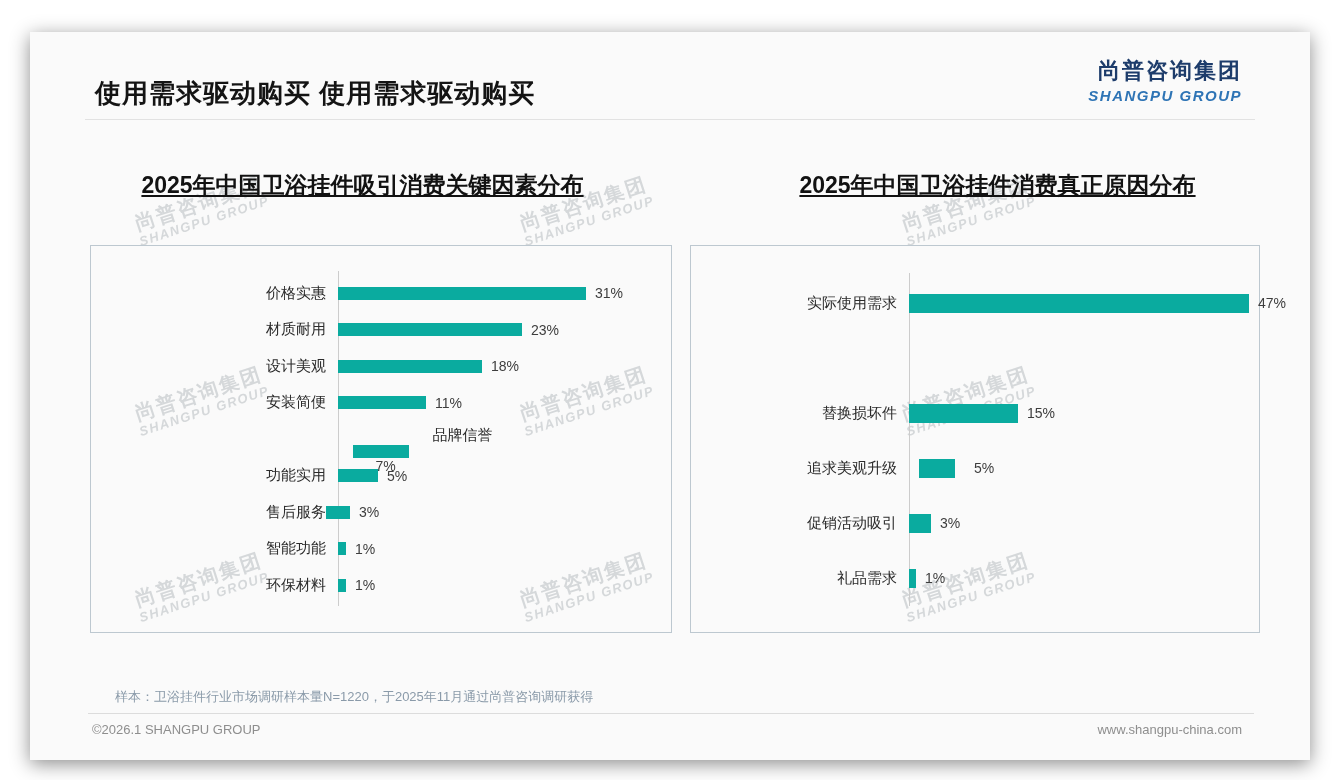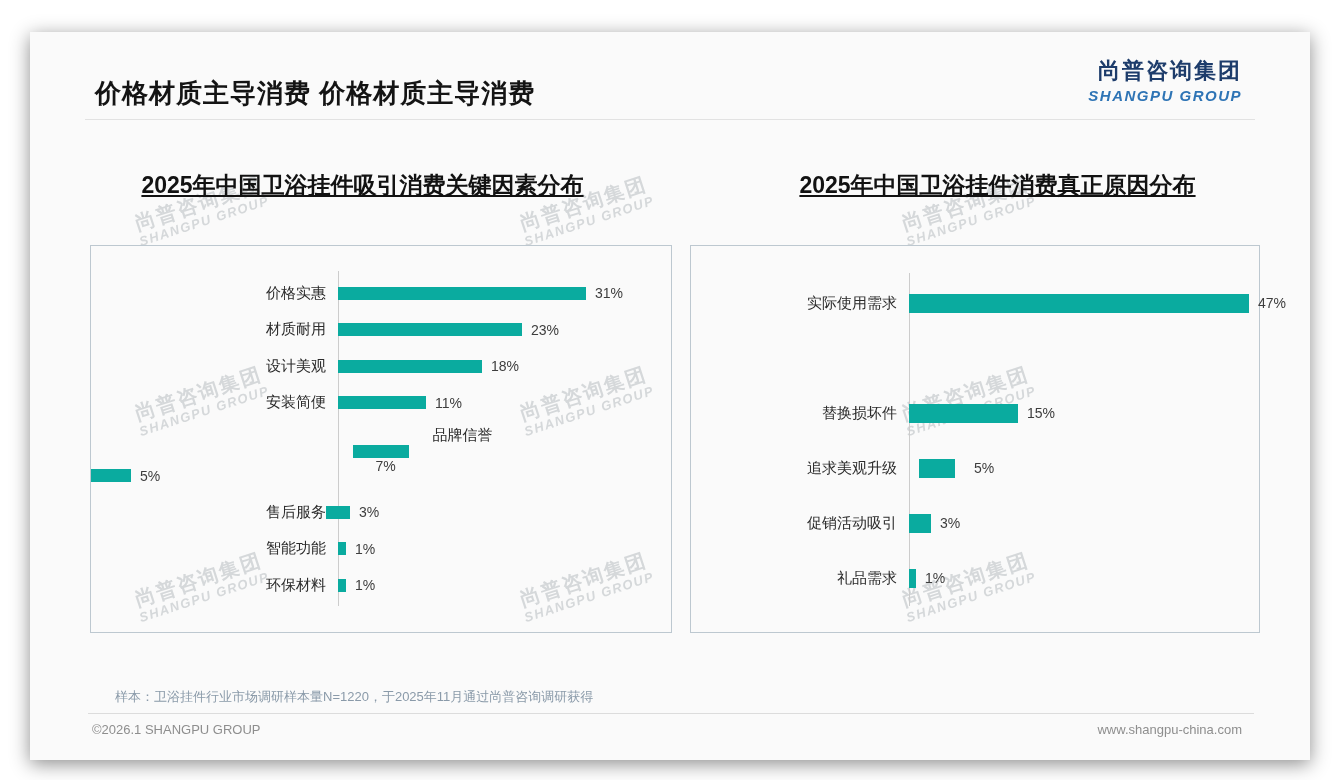--- a/index.html
+++ b/index.html
@@ -91,21 +91,21 @@
       <div class="watermark" style="left: 488px; top: 536px;">
         <div class="wm1">尚普咨询集团</div>
         <div class="wm2">SHANGPU GROUP</div>
       </div>
       <div class="watermark" style="left: 870px; top: 536px;">
         <div class="wm1">尚普咨询集团</div>
         <div class="wm2">SHANGPU GROUP</div>
       </div>
     </div>
 
-  <div class="page-title">价格材质主导消费 价格材质主导消费</div>
+  <div class="page-title">使用需求驱动购买 使用需求驱动购买</div>
   <div class="title-divider"></div>
 
   <div class="logo">
     <div class="logo-cn">尚普咨询集团</div>
     <div class="logo-en">SHANGPU GROUP</div>
   </div>
 
   <div class="chart-title left">2025年中国卫浴挂件吸引消费关键因素分布</div>
   <div class="chart-title right">2025年中国卫浴挂件消费真正原因分布</div>
 
@@ -130,20 +130,21 @@
         <div class="cat-label" style="width: 235px; margin-right: 12px;">安装简便</div>
         <div class="bar" style="width: 88px; height: 13px; background: rgb(10, 171, 159);"></div>
         <div class="val-label">11%</div>
       </div>
       <div class="bar-row" style="top: 180px; height: 26px; flex-direction: column;">
         <div class="cat-label" style="width: 235px; margin-right: 12px;">品牌信誉</div>
         <div class="bar" style="width: 56px; height: 13px; background: rgb(10, 171, 159);"></div>
         <div class="val-label">7%</div>
       </div>
       <div class="bar-row" style="top: 216.5px; height: 26px;">
+        <div class="cat-label" style="width: 235px; margin-right: 12px;">功能实用</div>
         <div class="bar" style="width: 40px; height: 13px; background: rgb(10, 171, 159);"></div>
         <div class="val-label">5%</div>
       </div>
       <div class="bar-row" style="top: 253px; height: 26px;">
         <div class="cat-label" style="width: 235px; margin-right: 0;">售后服务</div>
         <div class="bar" style="width: 24px; height: 13px; background: rgb(10, 171, 159);"></div>
         <div class="val-label">3%</div>
       </div>
       <div class="bar-row" style="top: 289.5px; height: 26px;">
         <div class="cat-label" style="width: 235px; margin-right: 12px;">智能功能</div>

